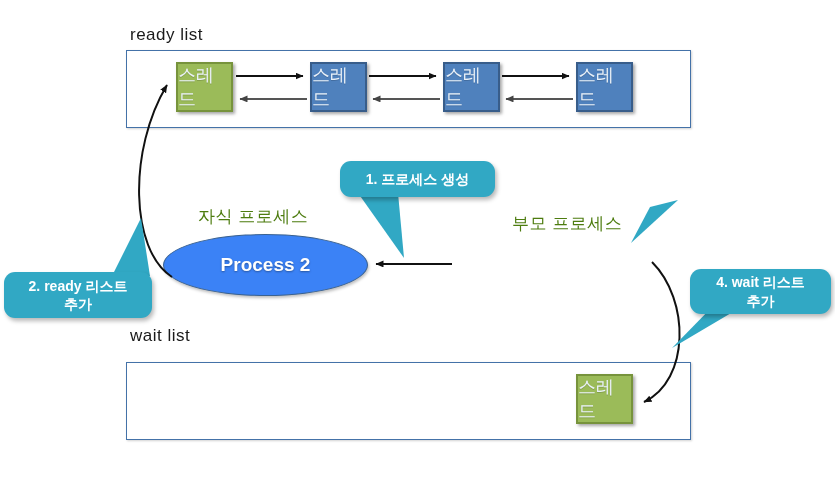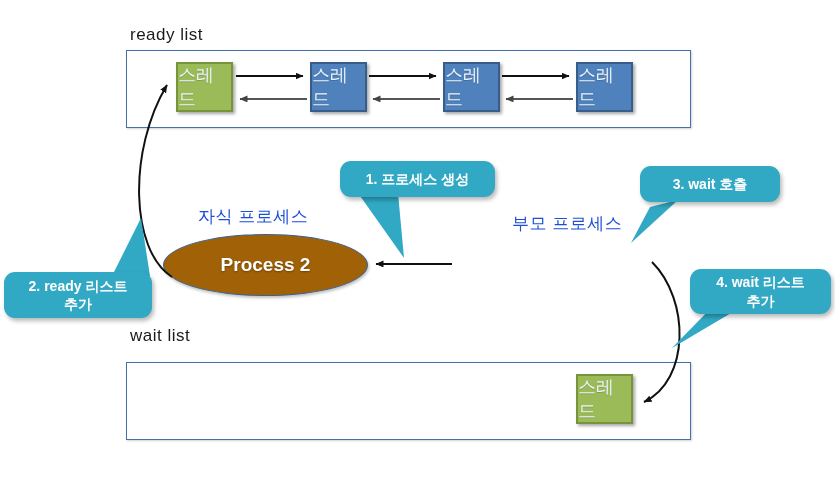--- a/index.html
+++ b/index.html
@@ -47,33 +47,33 @@
   .proc{
     position:absolute;
     display:flex;align-items:center;justify-content:center;
     border-radius:50%;
     font-size:19px;font-weight:bold;
     color:#ffffff;
     box-sizing:border-box;
     text-shadow:0 1px 2px rgba(0,0,0,0.35);
   }
   .proc.child{
-    background:#a16207;
+    background:#3b82f6;
     border:1px solid #3a6291;
     box-shadow:1px 2px 3px rgba(0,0,0,0.25);
   }
   .proc.parent{
     background:#93a9ca;
     border:1px dashed #6e86ab;
     box-shadow:1px 2px 3px rgba(0,0,0,0.25);
   }
   .proc-caption{
     position:absolute;
     font-size:17px;
-    color:#1d4ed8;
+    color:#4d7c0f;
     white-space:nowrap;
     letter-spacing:0.5px;
   }
 
   
   .callout{
     position:absolute;
     background:#31a8c4;
     border-radius:11px;
     color:#ffffff;
@@ -166,21 +166,18 @@
   </div>
 
   <div class="callout" style="left:340px;top:161px;width:155px;height:36px;">
     <span>1. 프로세스 생성</span>
   </div>
 
   <div class="callout" style="left:4px;top:272px;width:148px;height:46px;">
     <span>2. ready 리스트<br>추가</span>
   </div>
 
-  <div class="callout" style="left:640px;top:166px;width:140px;height:36px;">
-    <span>3. wait 호출</span>
-  </div>
 
   <div class="callout" style="left:690px;top:269px;width:141px;height:45px;">
     <span>4. wait 리스트<br>추가</span>
   </div>
 
 </div>
 
 </body></html>

